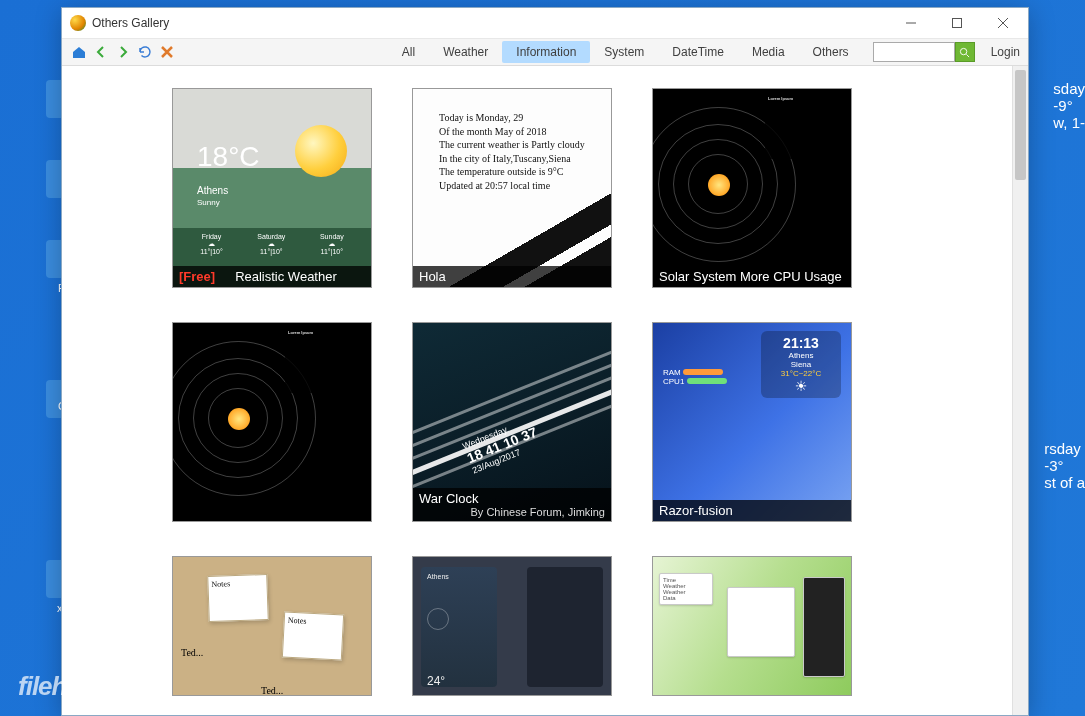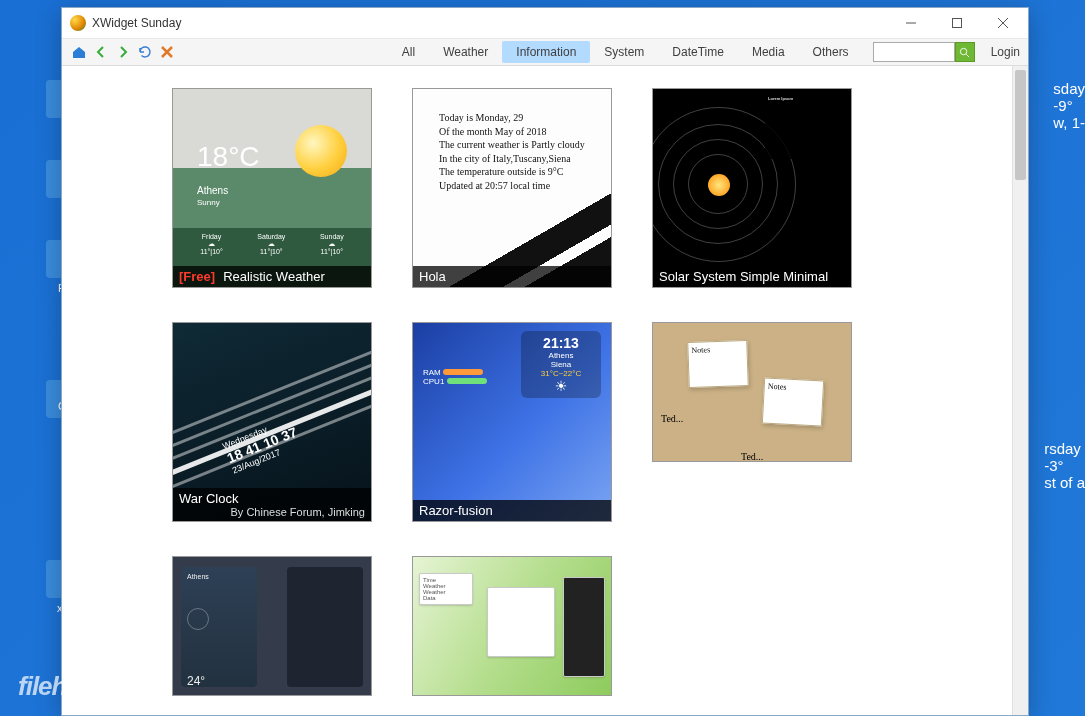--- a/index.html
+++ b/index.html
@@ -97,21 +97,21 @@
   background:#000;
 }
 .card .label-bar{
   position:absolute; left:0; right:0; bottom:0;
   background:rgba(0,0,0,.75);
   color:#fff;
   padding:3px 6px;
   font-size:13px;
   white-space:nowrap; overflow:hidden; text-overflow:ellipsis;
 }
-.card .label-bar .free{ color:#ff3a2a; font-weight:700; margin-right:8px;}
+.card .label-bar .free{ color:#ff3a2a; font-weight:700; margin-right:20px;}
 .card .sub{ display:block; font-size:11px; color:#ddd;text-align:right; }
 .card.partial{height:140px;}
 
 
 .thumb-weather{
   background: linear-gradient(#d9dad6 0 40%, #5a8a6a 40% 70%, #2f5a3f 70%);
 }
 .sun{position:absolute;right:24px;top:36px;width:52px;height:52px;border-radius:50%;background:radial-gradient(circle at 35% 35%,#fff7c0,#ffcf3d 55%,#f5a914);}
 .wtxt{position:absolute;left:24px;top:52px;color:#fff;font-size:28px;font-weight:300;}
 .wcity{position:absolute;left:24px;top:96px;color:#fff;font-size:10px;}
@@ -168,21 +168,21 @@
     <div>rsday</div>
     <div>-3°</div>
     <div>st of a</div>
   </div>
 </div>
 
 <div class="window">
 
   <div class="titlebar">
     <span class="app-icon"></span>
-    <span class="title-text">XWidget Sunday</span>
+    <span class="title-text">Others Gallery</span>
     <span class="title-spacer"></span>
     <div class="win-btn">
         <svg viewBox="0 0 10 10">
           <path d="M0 5h10" stroke="currentColor" stroke-width="1"></path>
         </svg>
       </div>
     <div class="win-btn">
         <svg viewBox="0 0 10 10">
           <rect x="0.5" y="0.5" width="9" height="9" fill="none" stroke="currentColor"></rect>
         </svg>
@@ -268,31 +268,41 @@
               <div>Of the month May of 2018</div>
               <div>The current weather is Partly cloudy</div>
               <div>In the city of Italy,Tuscany,Siena</div>
               <div>The temperature outside is 9°C</div>
               <div>Updated at 20:57 local time</div>
             </div>
           </div>
           <div class="label-bar">Hola</div>
         </div>
 
-
         <div class="card">
           <div class="thumb-solar" style="position:absolute;inset:0;">
             <div class="sstar"></div>
             <div class="orbit" style="left:35px;top:65px;width:60px;height:60px;"></div>
             <div class="orbit" style="left:20px;top:50px;width:90px;height:90px;"></div>
             <div class="orbit" style="left:5px;top:35px;width:120px;height:120px;"></div>
             <div class="orbit" style="left:-12px;top:18px;width:155px;height:155px;"></div>
             <div class="solar-note"><b>Lorem Ipsum</b></div>
           </div>
-          <div class="label-bar">Solar System Simple Minimal</div>
+          <div class="label-bar">Solar System More CPU Usage</div>
+        </div>
+
+        <div class="card">
+          <div class="thumb-solar" style="position:absolute;inset:0;">
+            <div class="sstar"></div>
+            <div class="orbit" style="left:35px;top:65px;width:60px;height:60px;"></div>
+            <div class="orbit" style="left:20px;top:50px;width:90px;height:90px;"></div>
+            <div class="orbit" style="left:5px;top:35px;width:120px;height:120px;"></div>
+            <div class="orbit" style="left:-12px;top:18px;width:155px;height:155px;"></div>
+            <div class="solar-note"><b>Lorem Ipsum</b></div>
+          </div>
         </div>
 
         <div class="card">
           <div class="thumb-war" style="position:absolute;inset:0;">
             <div class="war-lines">
                 <span style="top:70px"></span>
                 <span style="top:82px"></span>
                 <span style="top:94px"></span>
                 <span style="top:106px;background:rgba(255,255,255,.9);height:5px;"></span>
                 <span style="top:120px"></span>

